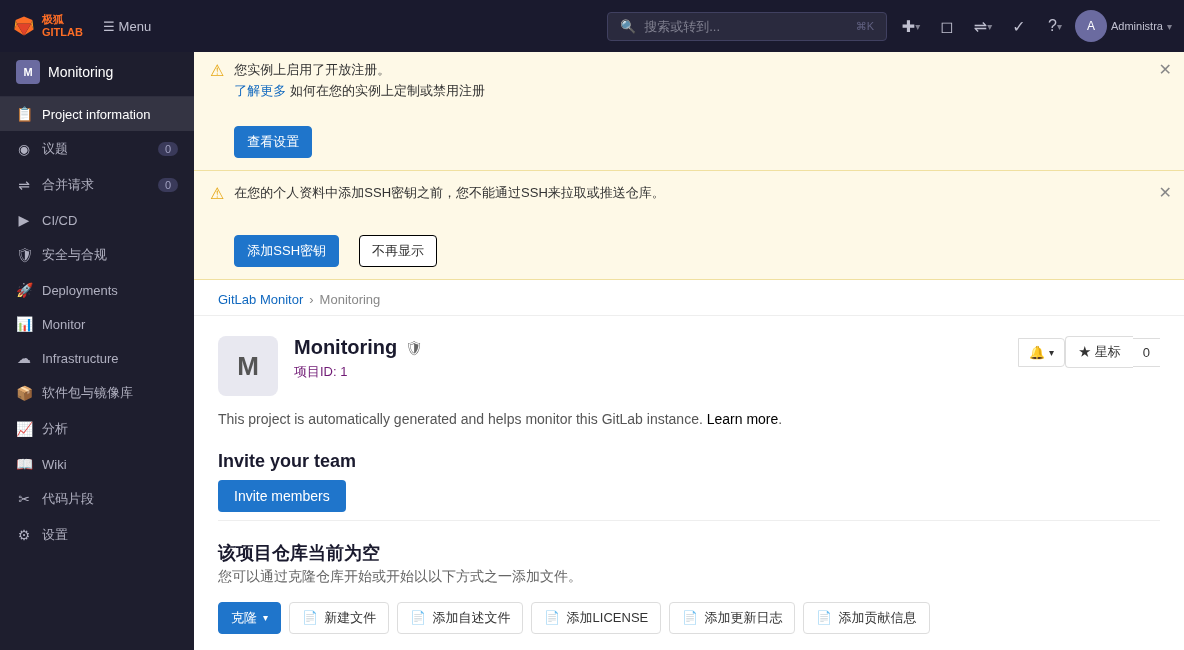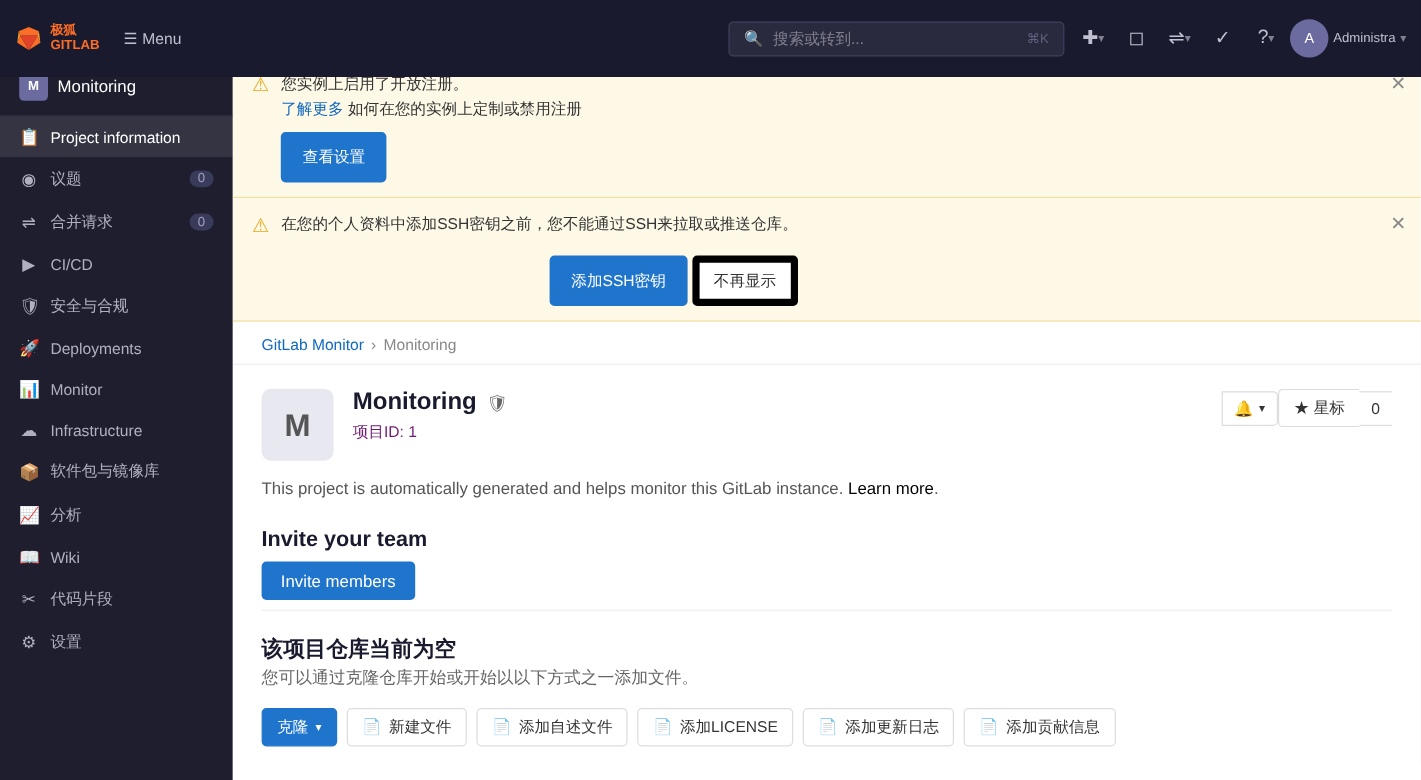--- a/index.html
+++ b/index.html
@@ -1,20 +1,20 @@
 <!DOCTYPE html>
 <html><head>
   <meta charset="utf-8">
   <style>
     * { box-sizing: border-box; margin: 0; padding: 0; }
     body { font-family: -apple-system, BlinkMacSystemFont, 'Segoe UI', sans-serif; font-size: 14px; background: #f0f0f0; color: #333; height: 650px; overflow: hidden; }
 
     
     .navbar {
-      height: 64px;
+      height: 52px;
       background: #1a1a2e;
       display: flex;
       align-items: center;
       padding: 0 12px;
       gap: 8px;
       position: fixed;
       top: 0; left: 0; right: 0;
       z-index: 100;
     }
     .navbar-logo {
@@ -182,35 +182,35 @@
       right: 12px;
       top: 12px;
       cursor: pointer;
       color: #888;
       font-size: 16px;
     }
     .alert-text { font-size: 13px; line-height: 1.6; }
     .alert-link { color: #1068bf; text-decoration: none; }
     .alert-btn {
       display: inline-block;
-      margin-top: 8px;
+      margin-top: 24px;
       padding: 6px 12px;
       background: white;
-      border: 6px solid #000000;
+      border: 1px solid #000000;
       border-radius: 4px;
       font-size: 13px;
       cursor: pointer;
       color: #333;
     }
     .alert-btn.primary {
       background: #1f75cb;
       border-color: #1f75cb;
       color: white;
     }
-    .alert-btn-row { display: flex; gap: 4px; margin-top: 8px; flex-wrap: wrap; justify-content: flex-end; }
+    .alert-btn-row { display: flex; gap: 20px; margin-top: 8px; flex-wrap: wrap; }
 
     
     .breadcrumb {
       padding: 12px 24px 8px;
       display: flex;
       align-items: center;
       gap: 6px;
       font-size: 13px;
       color: #888;
       border-bottom: 1px solid #eee;

